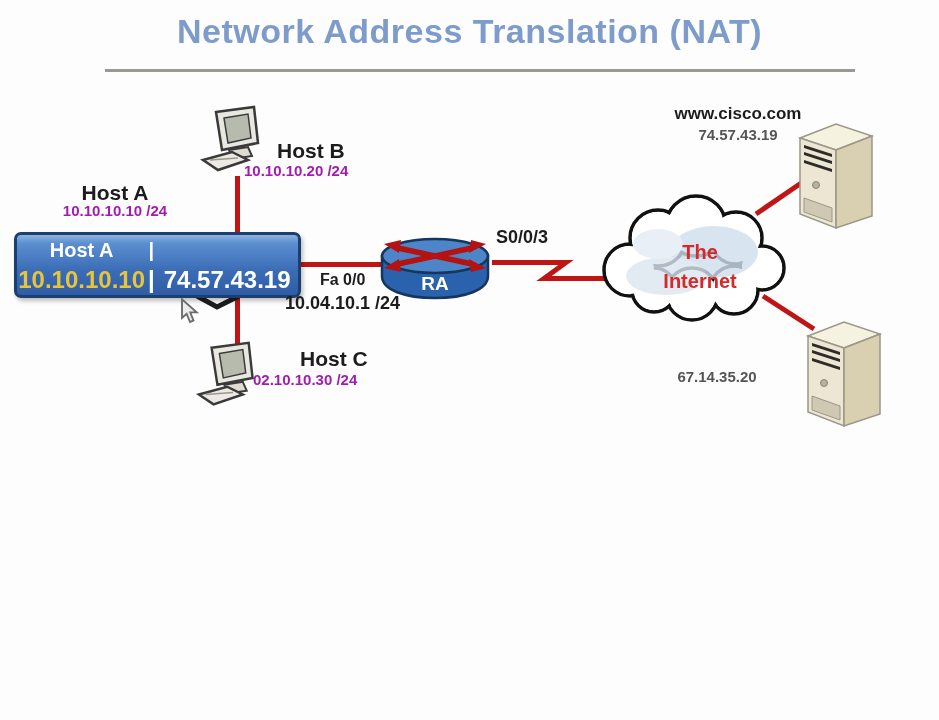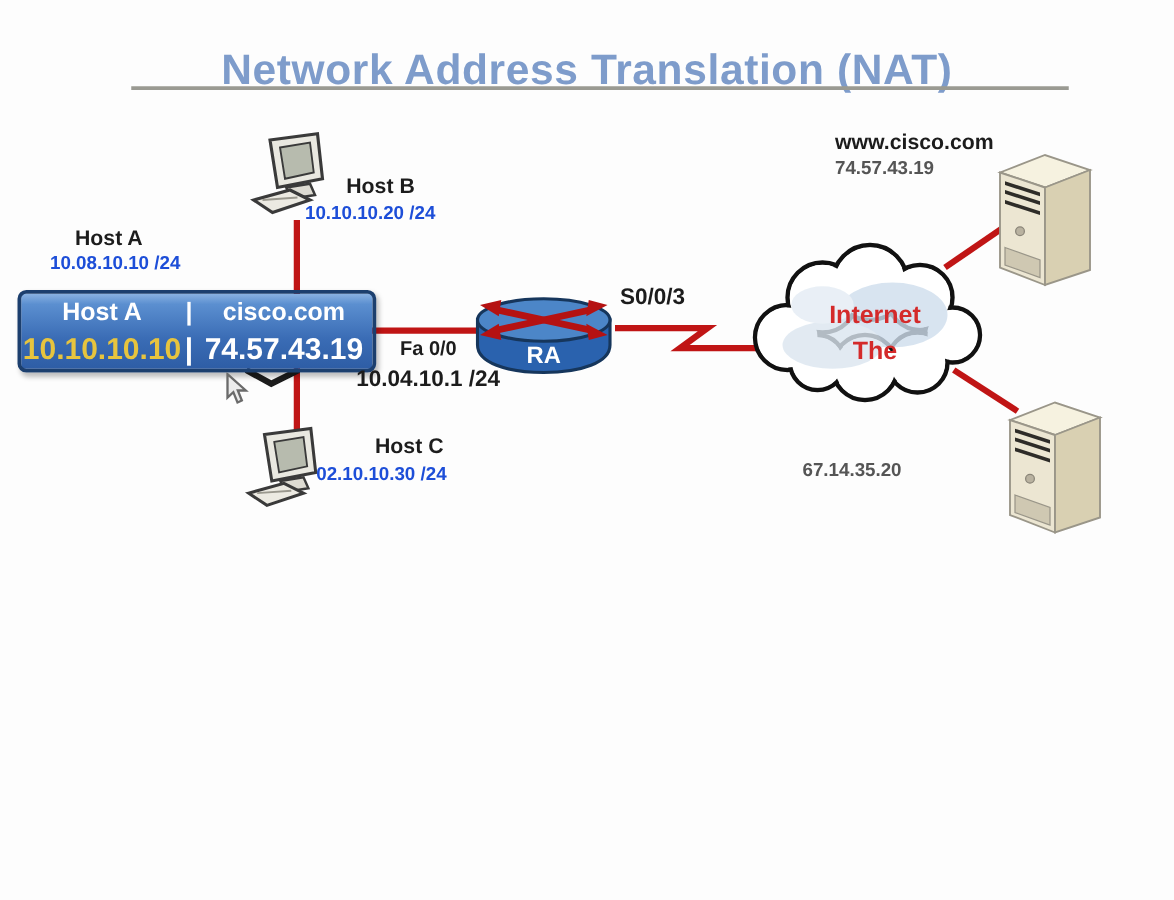--- a/index.html
+++ b/index.html
@@ -4,29 +4,29 @@
 <style>
   html,body{margin:0;padding:0;background:#fdfdfd;}
   #stage{
     position:relative;width:939px;height:720px;background:#fdfdfd;overflow:hidden;
     font-family:"Liberation Sans","DejaVu Sans",sans-serif;
   }
   .abs{position:absolute;}
   
   .title{
     left:0;top:12px;width:939px;text-align:center;
-    font-size:34px;font-weight:bold;color:#7e9ccb;letter-spacing:.5px;margin-top:25px;
+    font-size:34px;font-weight:bold;color:#7e9ccb;letter-spacing:.5px;
   }
   .title-rule{left:105px;top:69px;width:750px;height:3px;background:#9a9a92;}
   
   .lbl{color:#1c1c1c;font-weight:bold;white-space:nowrap;z-index:4;}
-  .lbl.name{font-size:17px;}
-  .lbl.ip{font-size:15px;color:#1d4ed8;}
+  .lbl.name{font-size:21px;}
+  .lbl.ip{font-size:15px;color:#a21caf;}
   .lbl.srv-ip{font-size:15px;color:#555;}
-  .center{}
+  .center{text-align:center;}
   
   #wires{left:0;top:0;width:939px;height:720px;z-index:1;}
   .node{z-index:2;}
   
   .nat-box{
     left:14px;top:232px;width:287px;height:66px;z-index:3;
     background:linear-gradient(180deg,#8ab2e2 0%,#5b8fd0 14%,#3a6cb5 60%,#2e5da5 100%);
     border:3px solid #1c3f6e;border-radius:7px;box-sizing:border-box;
     display:flex;flex-direction:column;justify-content:center;
     box-shadow:2px 3px 4px rgba(0,0,0,.25);
@@ -67,31 +67,30 @@
     <polygon points="18,14 56,9 60,45 24,52" fill="#e9e8e0" stroke="#3a3a3a" stroke-width="2.5"></polygon>
     <polygon points="26,20 50,16 53,40 30,45" fill="#b7bbae" stroke="#3a3a3a" stroke-width="1.5"></polygon>
     <polygon points="31,52 50,49 54,58 35,61" fill="#dddbd2" stroke="#3a3a3a" stroke-width="2"></polygon>
     <polygon points="5,62 34,54 50,62 20,72" fill="#eceae2" stroke="#3a3a3a" stroke-width="2.5"></polygon>
     <line x1="12" y1="62" x2="40" y2="60" stroke="#9a988e" stroke-width="1.5"></line>
   </svg>
   <div class="abs lbl name" style="left:277px;top:139px">Host B</div>
   <div class="abs lbl ip" style="left:244px;top:162px">10.10.10.20 /24</div>
 
   <div class="abs lbl name center" style="left:60px;top:181px;width:110px">Host A</div>
-  <div class="abs lbl ip center" style="left:40px;top:202px;width:150px">10.08.10.10 /24</div>
+  <div class="abs lbl ip center" style="left:40px;top:202px;width:150px">10.10.10.10 /24</div>
 
   <svg class="abs node" style="left:194px;top:294px" width="48" height="17" viewBox="0 0 48 17">
     <polyline points="3,2 23,13 45,2" stroke="#1d1d1d" stroke-width="5" fill="none"></polyline>
   </svg>
 
   <div class="abs nat-box">
     <div class="nat-row nat-row1">
       <span class="nat-cell-l">Host A</span>
       <span class="nat-sep">|</span>
-      <span class="nat-cell-r">cisco.com</span>
     </div>
     <div class="nat-row nat-row2">
       <span class="nat-cell-l inside-ip">10.10.10.10</span>
       <span class="nat-sep">|</span>
       <span class="nat-cell-r">74.57.43.19</span>
     </div>
   </div>
 
   <svg class="abs cursor" style="left:180px;top:298px" width="20" height="28" viewBox="0 0 14 21">
     <polygon points="1,1 1,15 4.5,11.8 7,18 9.6,16.8 7.2,10.8 12,10.8" fill="#ececec" stroke="#6b6b6b" stroke-width="1.4"></polygon>
@@ -146,22 +145,22 @@
       <circle cx="96" cy="112" r="24"></circle>
         <circle cx="58" cy="108" r="20"></circle>
     </g>
     <g opacity="0.8">
       <ellipse cx="118" cy="70" rx="44" ry="26" fill="#cfdeed"></ellipse>
       <ellipse cx="70" cy="94" rx="40" ry="19" fill="#dbe6f0"></ellipse>
       <ellipse cx="62" cy="62" rx="25" ry="15" fill="#e4ecf4"></ellipse>
     </g>
   </svg>
   <div class="abs cloud-text">
+    <div>The</div>
     <div>Internet</div>
-    <div>The</div>
   </div>
 
   <div class="abs lbl name center" style="left:668px;top:104px;width:140px;font-size:17px">www.cisco.com</div>
   <div class="abs lbl srv-ip center" style="left:668px;top:126px;width:140px">74.57.43.19</div>
   <svg class="abs node" style="left:790px;top:112px" width="92" height="122" viewBox="0 0 92 122">
     <polygon points="10,26 46,12 82,24 46,38" fill="#f6f2e0" stroke="#9a9689" stroke-width="1.5"></polygon>
     <polygon points="10,26 46,38 46,116 10,102" fill="#ece6d2" stroke="#9a9689" stroke-width="1.5"></polygon>
     <polygon points="46,38 82,24 82,104 46,116" fill="#d9d0b2" stroke="#9a9689" stroke-width="1.5"></polygon>
     <polygon points="14,33 42,42 42,45 14,36" fill="#2e2c28"></polygon>
     <polygon points="14,40 42,49 42,52 14,43" fill="#2e2c28"></polygon>

